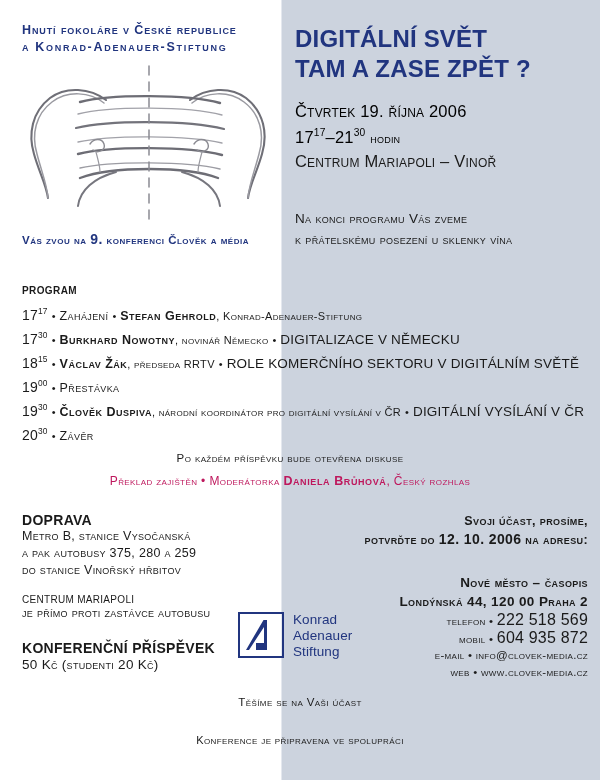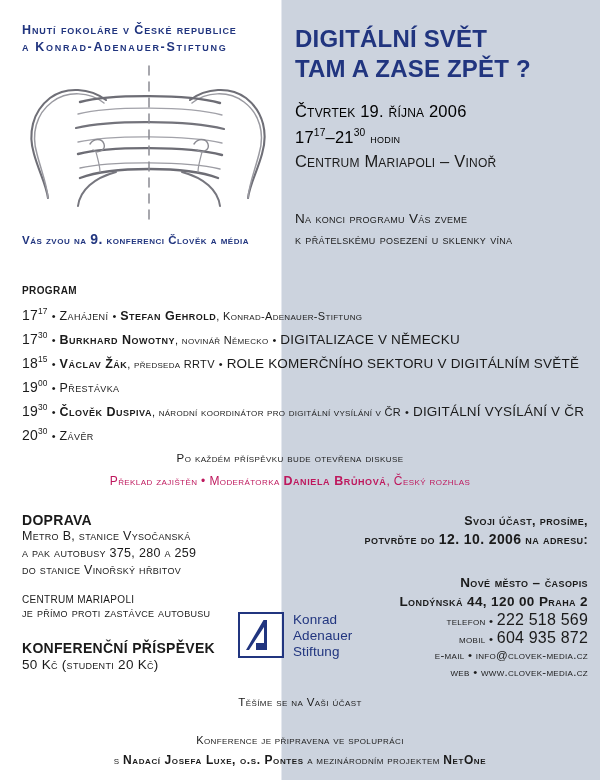--- a/index.html
+++ b/index.html
@@ -489,18 +489,15 @@
       <div>Konrad</div>
       <div>Adenauer</div>
       <div>Stiftung</div>
     </div>
   </div>
 
   <div id="closing">Těšíme se na Vaši účast</div>
 
   <div id="credits">
     <div>Konference je připravena ve spolupráci</div>
-    <div>
-      <span>s </span><span class="b">Nadací Josefa Luxe, o.s. Pontes</span><span> a mezinárodním projektem </span><span class="b">NetOne</span>
-    </div>
   </div>
 
 </div>
 
 </body></html>

